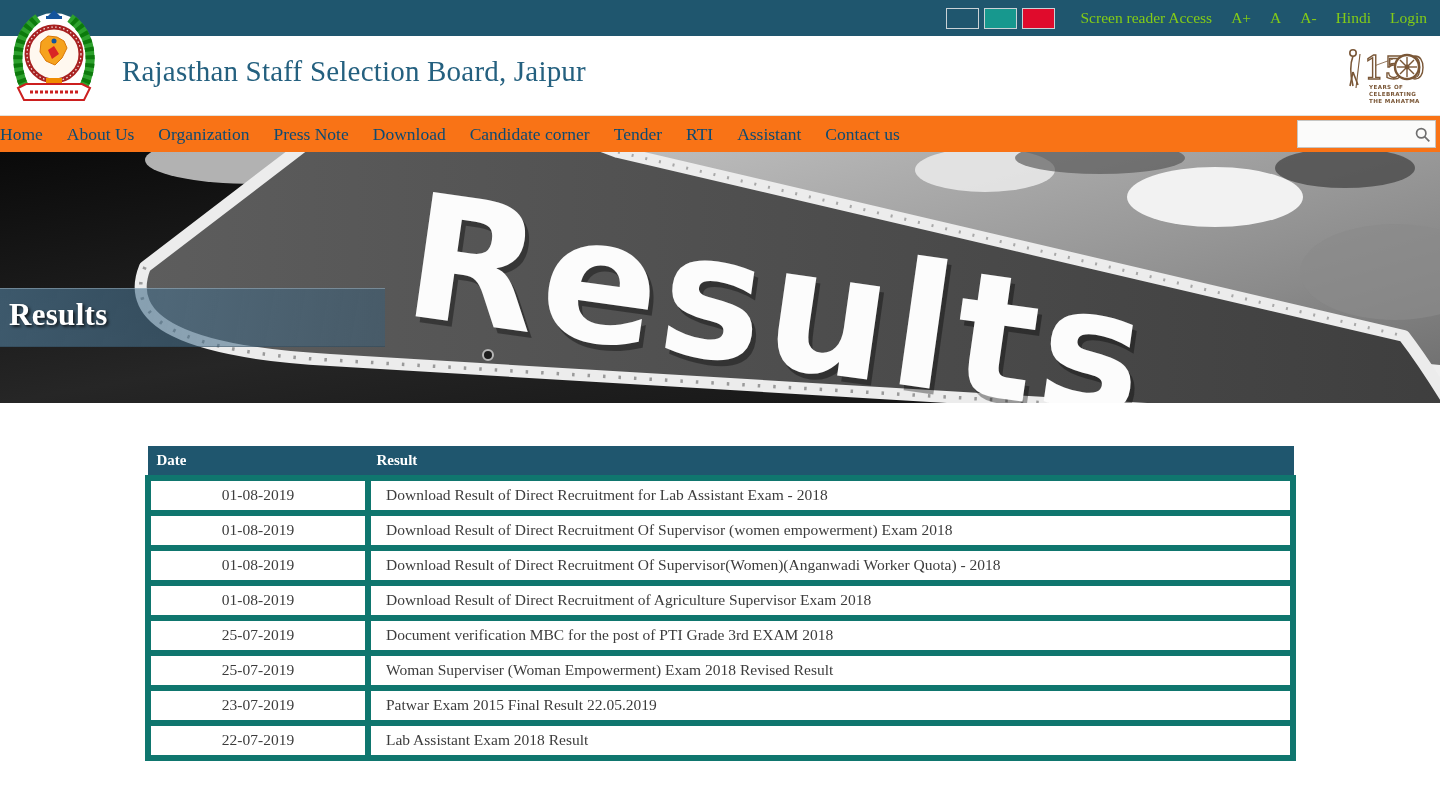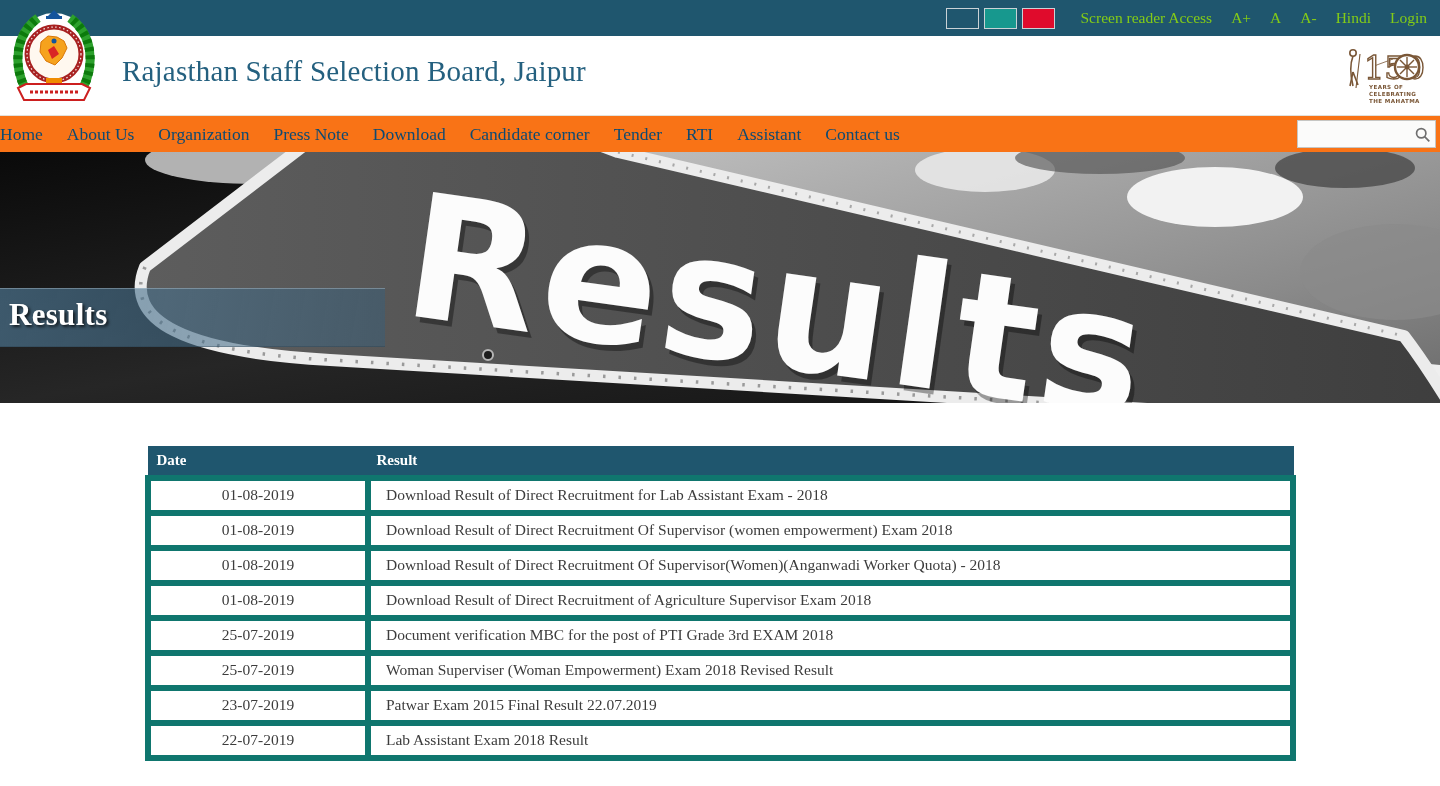--- a/index.html
+++ b/index.html
@@ -239,21 +239,21 @@
       <tr>
         <td class="date-cell">25-07-2019</td>
         <td class="result-cell">Document verification MBC for the post of PTI Grade 3rd EXAM 2018</td>
       </tr>
       <tr>
         <td class="date-cell">25-07-2019</td>
         <td class="result-cell">Woman Superviser (Woman Empowerment) Exam 2018 Revised Result</td>
       </tr>
       <tr>
         <td class="date-cell">23-07-2019</td>
-        <td class="result-cell">Patwar Exam 2015 Final Result 22.07.2019</td>
+        <td class="result-cell">Patwar Exam 2015 Final Result 22.05.2019</td>
       </tr>
       <tr>
         <td class="date-cell">22-07-2019</td>
         <td class="result-cell">Lab Assistant Exam 2018 Result</td>
       </tr>
     </tbody>
   </table>
 </div>
 
 </body></html>

